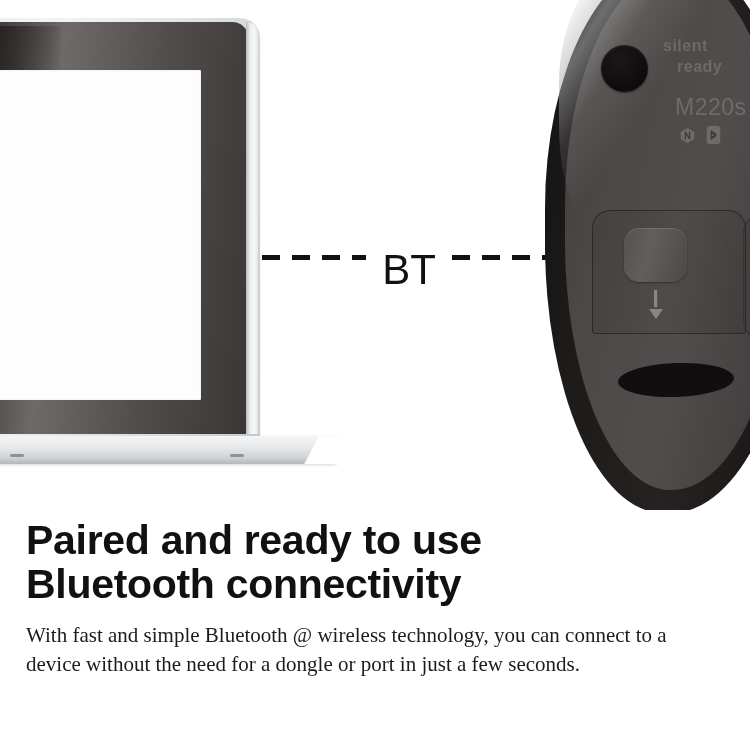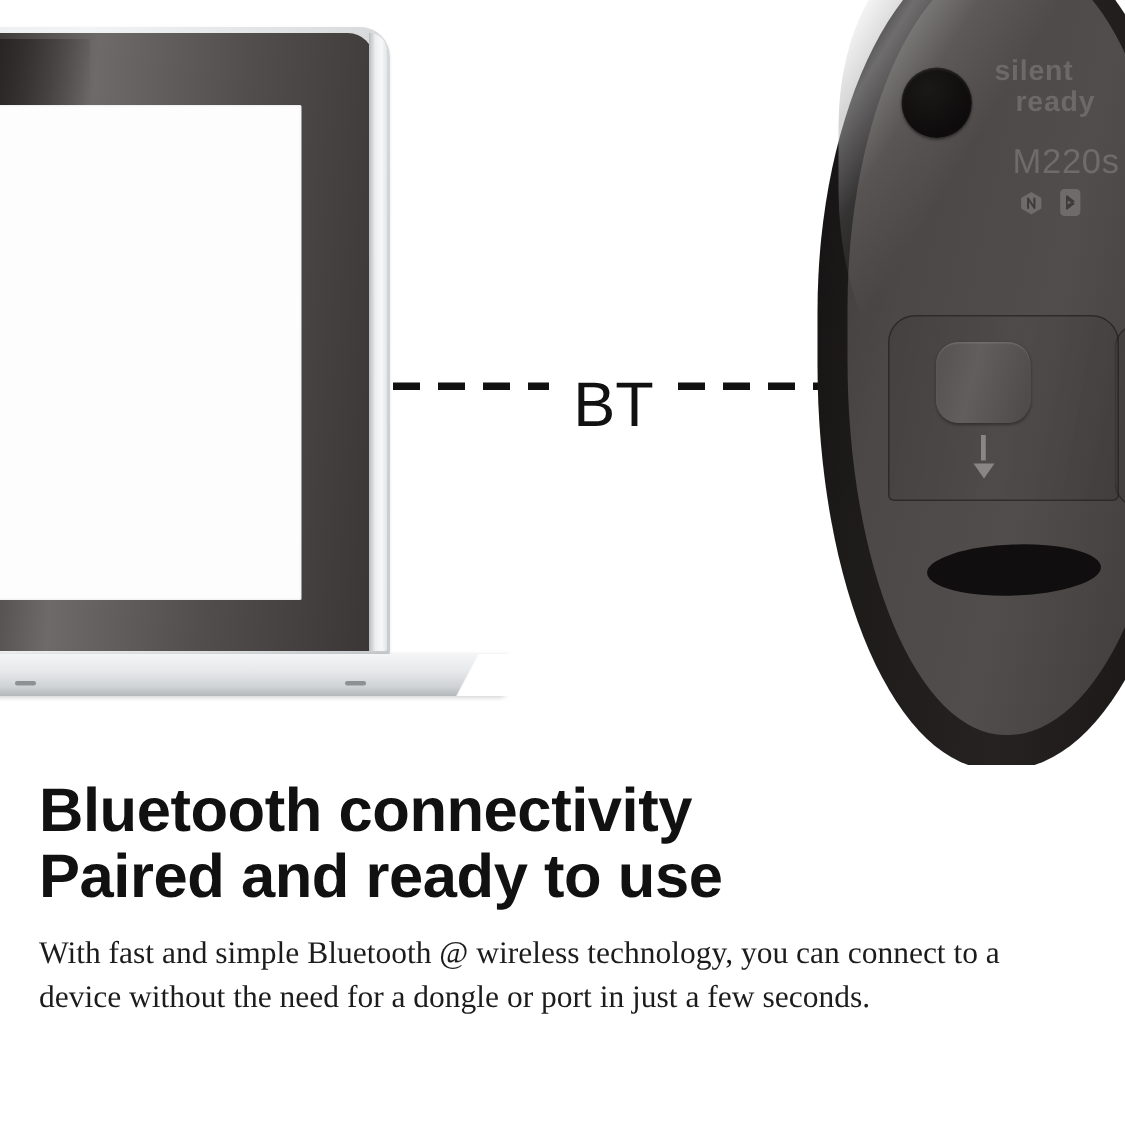--- a/index.html
+++ b/index.html
@@ -212,21 +212,21 @@
     color: #6f6b6a;
     text-align: left;
   }
   #silent-touch-wrap {
     position: relative;
     width: 122px;
     height: 48px;
   }
   #silent-word, #touch-word {
     position: absolute;
-    font-size: 19px;
+    font-size: 16px;
     font-weight: 600;
     letter-spacing: 0.5px;
     color: #6d6968;
     line-height: 1;
   }
   #silent-word { left: 0px;  top: 2px; }
   #touch-word  { left: 14px; top: 23px; }
   #mouse-model {
     font-size: 23px;
     font-weight: 400;
@@ -387,17 +387,17 @@
       <rect x="7" y="0" width="3.2" height="17" fill="#8a8685"></rect>
       <path d="M2 19 L16 19 L9 29 Z" fill="#8a8685"></path>
     </svg>
 
     <div id="mouse-foot"></div>
   </div>
 </div>
 
 <div id="copy-block">
   <h1 id="headline">
+    <span id="headline-line-2">Paired and ready to use</span>
     <span id="headline-line-1">Bluetooth connectivity</span>
-    <span id="headline-line-2">Paired and ready to use</span>
   </h1>
   <p id="body-copy">With fast and simple Bluetooth @ wireless technology, you can connect to a device without the need for a dongle or port in just a few seconds.</p>
 </div>
 
 </body></html>

